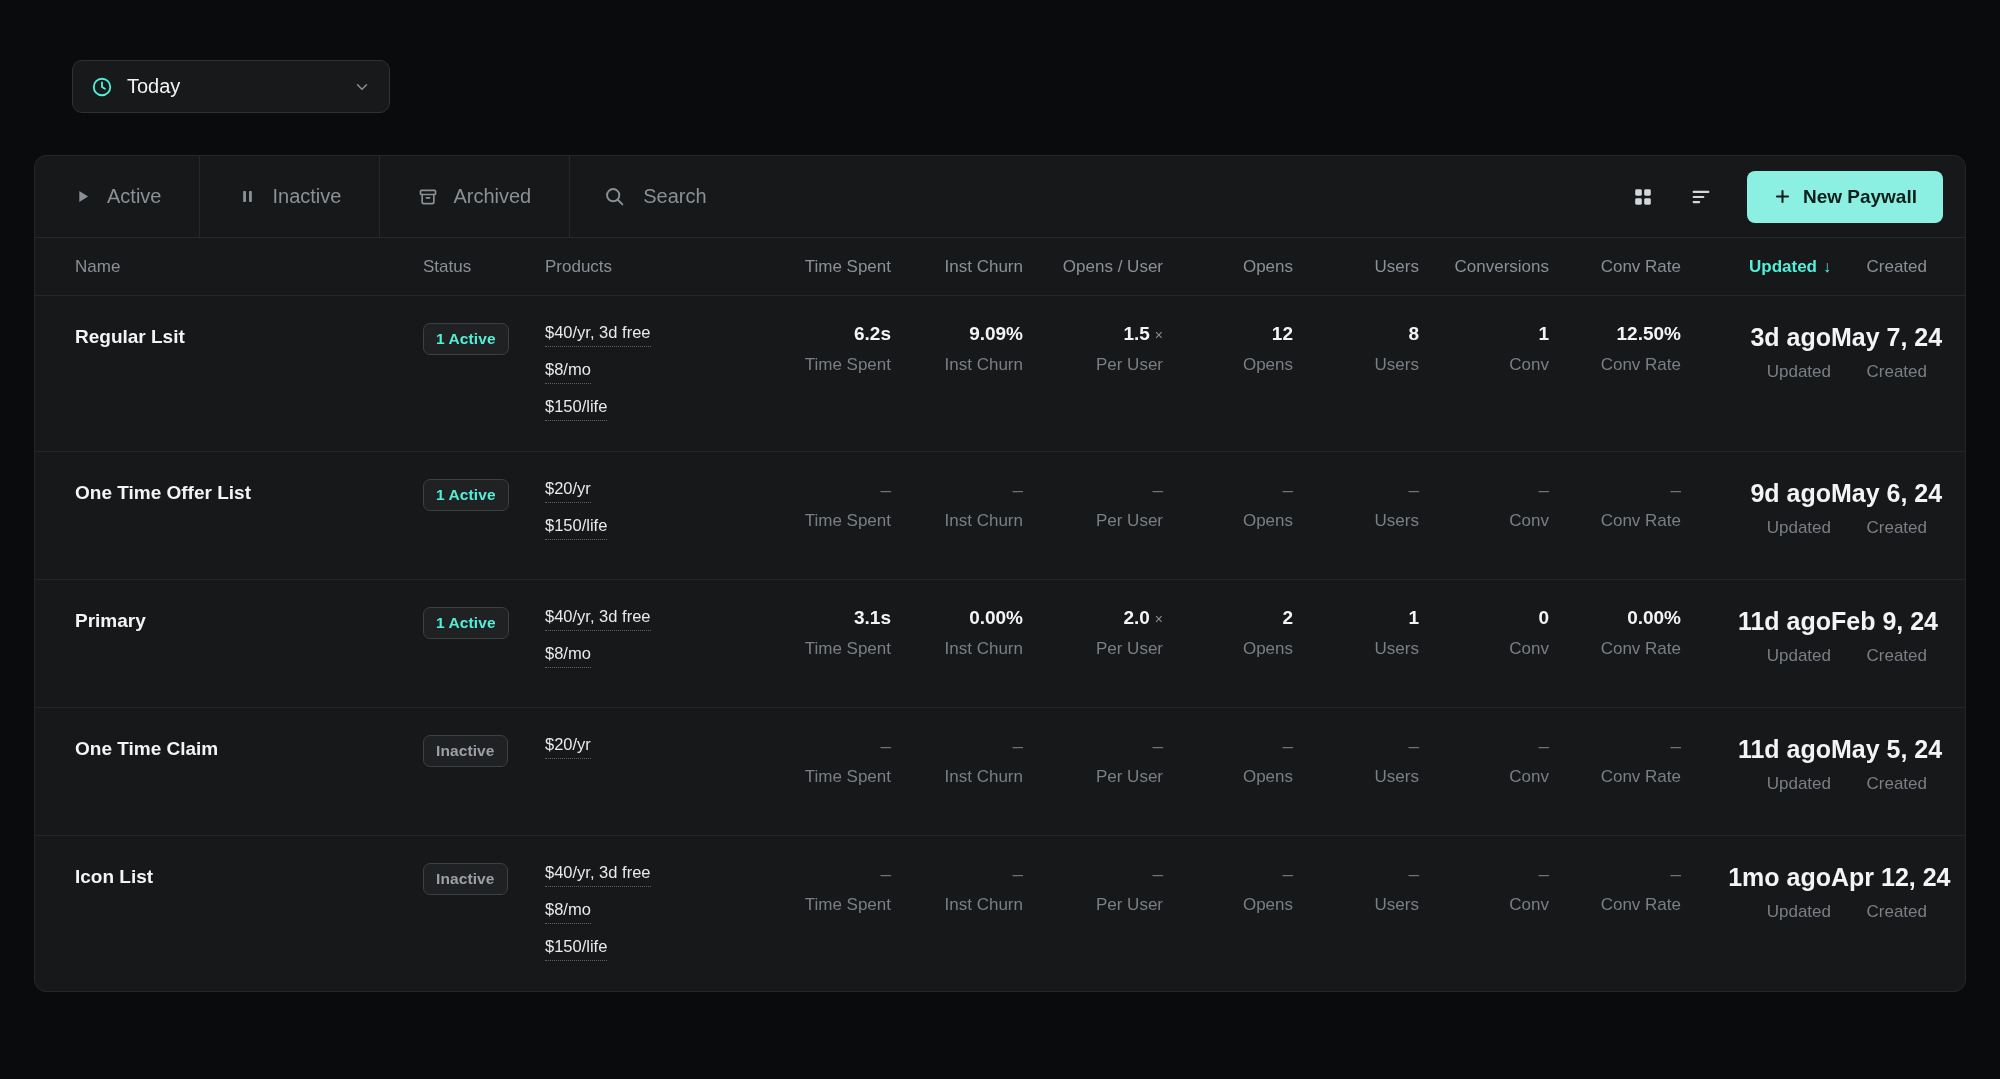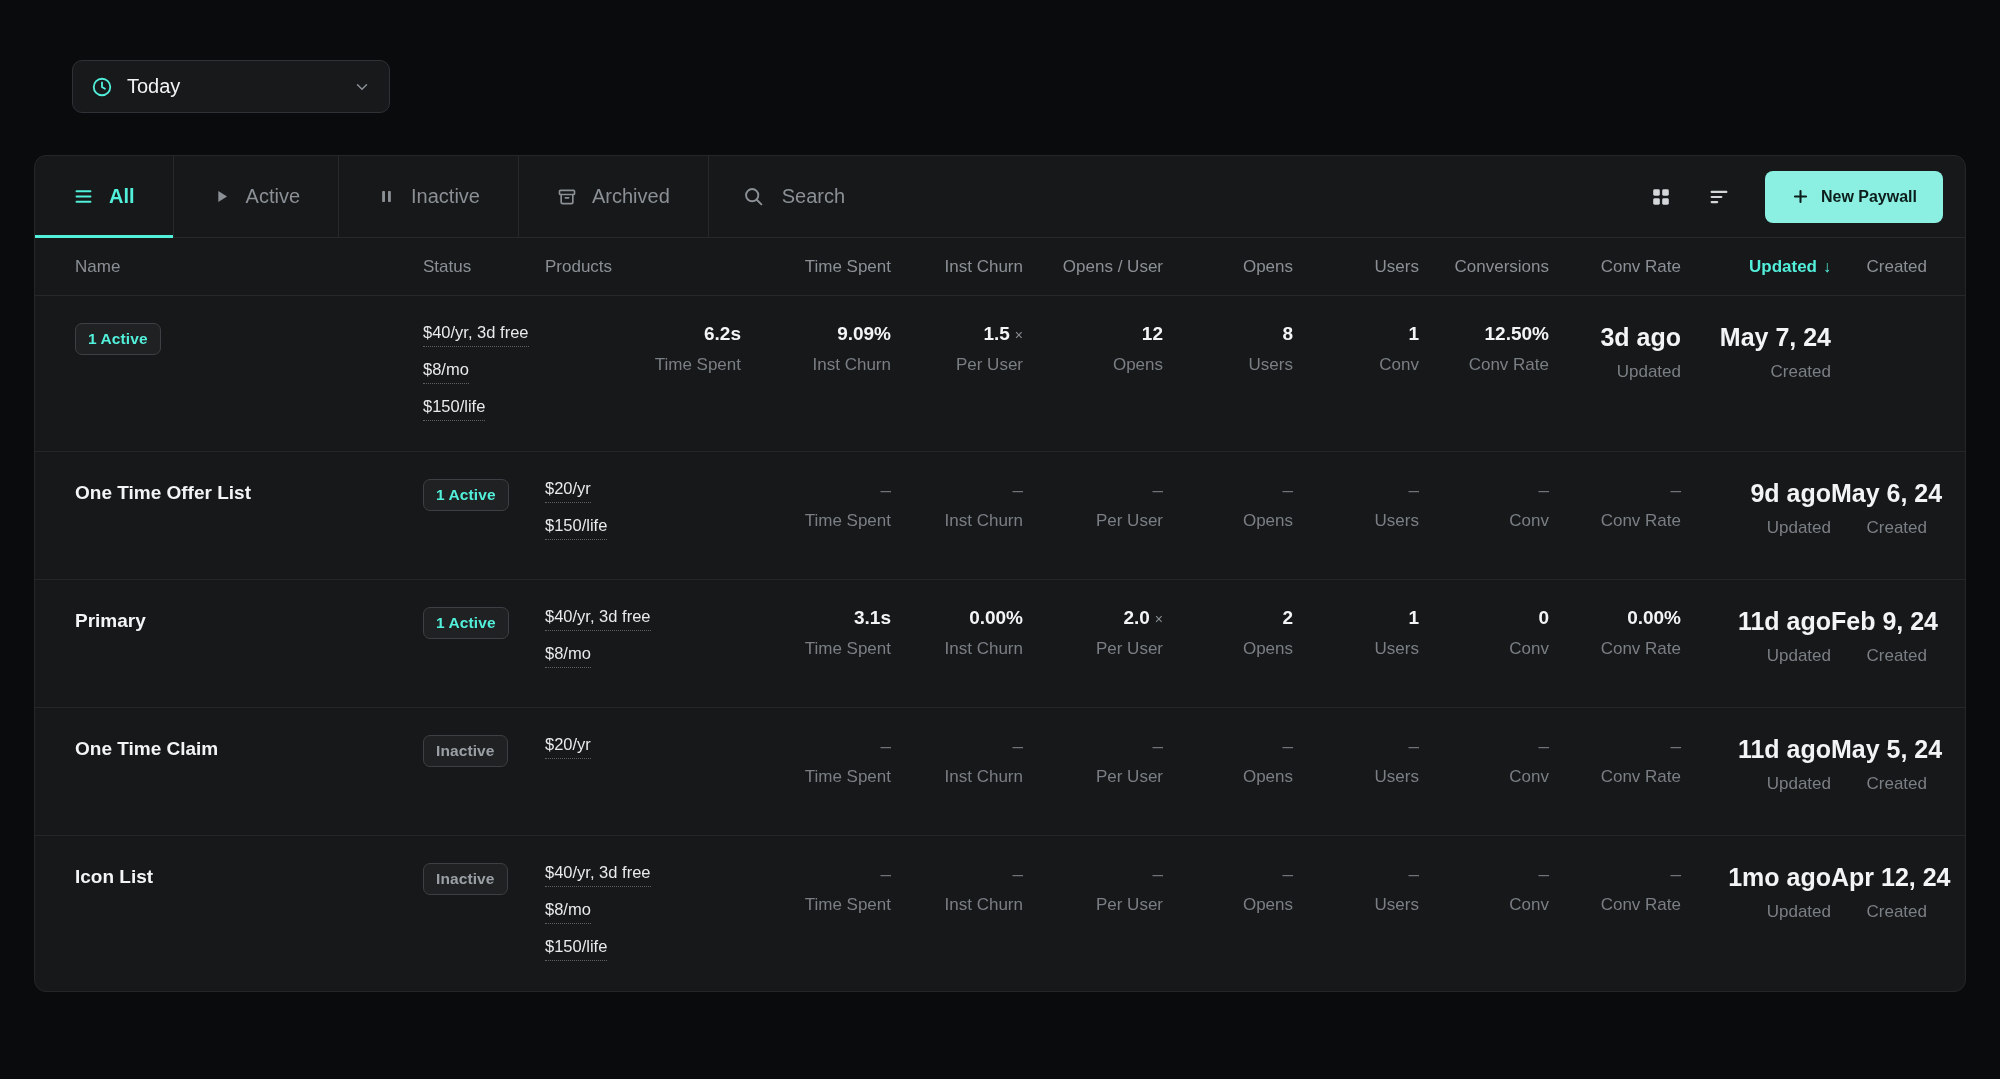--- a/index.html
+++ b/index.html
@@ -63,21 +63,21 @@
   }
   .search input::placeholder{color:var(--muted);}
   .tab-actions{display:flex;align-items:center;gap:14px;padding-right:22px;}
   .iconbtn{
     width:44px;height:44px;display:flex;align-items:center;justify-content:center;
     background:transparent;border:none;color:#d3d7da;cursor:pointer;border-radius:8px;
   }
   .newbtn{
     display:flex;align-items:center;gap:11px;margin-left:10px;
     height:52px;padding:0 26px;border:none;border-radius:8px;
-    background:var(--btn);color:#0c1e1b;font-size:16px;font-weight:700;
+    background:var(--btn);color:#0c1e1b;font-size:19px;font-weight:700;
     font-family:inherit;cursor:pointer;white-space:nowrap;
   }
 
   
   .thead,.row{
     display:grid;
     grid-template-columns:348px 122px 196px 150px 132px 140px 130px 126px 130px 132px 150px 96px;
     padding-left:40px;padding-right:40px;
   }
   .thead{height:58px;align-items:center;border-bottom:1px solid var(--border);}
@@ -132,28 +132,20 @@
         <svg width="18" height="18" viewBox="0 0 24 24" fill="none" stroke="#8b9096" stroke-width="2" stroke-linecap="round">
             <path d="M6 9l6 6 6-6"></path>
           </svg>
       </span>
     </button>
   </header>
 
   <section class="card">
 
     <div class="tabbar">
-      <div class="tab active">
-        <span class="icon">
-          <svg width="21" height="21" viewBox="0 0 24 24" fill="none" stroke="currentColor" stroke-width="2.2" stroke-linecap="round">
-              <path d="M4 6h16M4 12h16M4 18h16"></path>
-            </svg>
-        </span>
-        <span>All</span>
-      </div>
       <div class="tab">
         <span class="icon">
           <svg width="19" height="19" viewBox="0 0 24 24" fill="currentColor">
               <path d="M8 5v14l11-7z"></path>
             </svg>
         </span>
         <span>Active</span>
       </div>
       <div class="tab">
         <span class="icon">
@@ -223,20 +215,21 @@
         <div class="th num">Opens / User</div>
         <div class="th num">Opens</div>
         <div class="th num">Users</div>
         <div class="th num">Conversions</div>
         <div class="th num">Conv Rate</div>
         <div class="th num accent">Updated<span class="sort-arrow">↓</span></div>
         <div class="th num">Created</div>
       </div>
     <div class="tbody">
         <div class="row">
+          <div class="cell name">Regular Lsit</div>
           <div class="cell"><span class="badge active">1 Active</span></div>
           <div class="cell">
             <div class="product">$40/yr, 3d free</div>
             <div class="product">$8/mo</div>
             <div class="product">$150/life</div>
           </div>
           <div class="cell num">
             <div class="val">6.2s</div>
             <div class="lab">Time Spent</div>
           </div>

